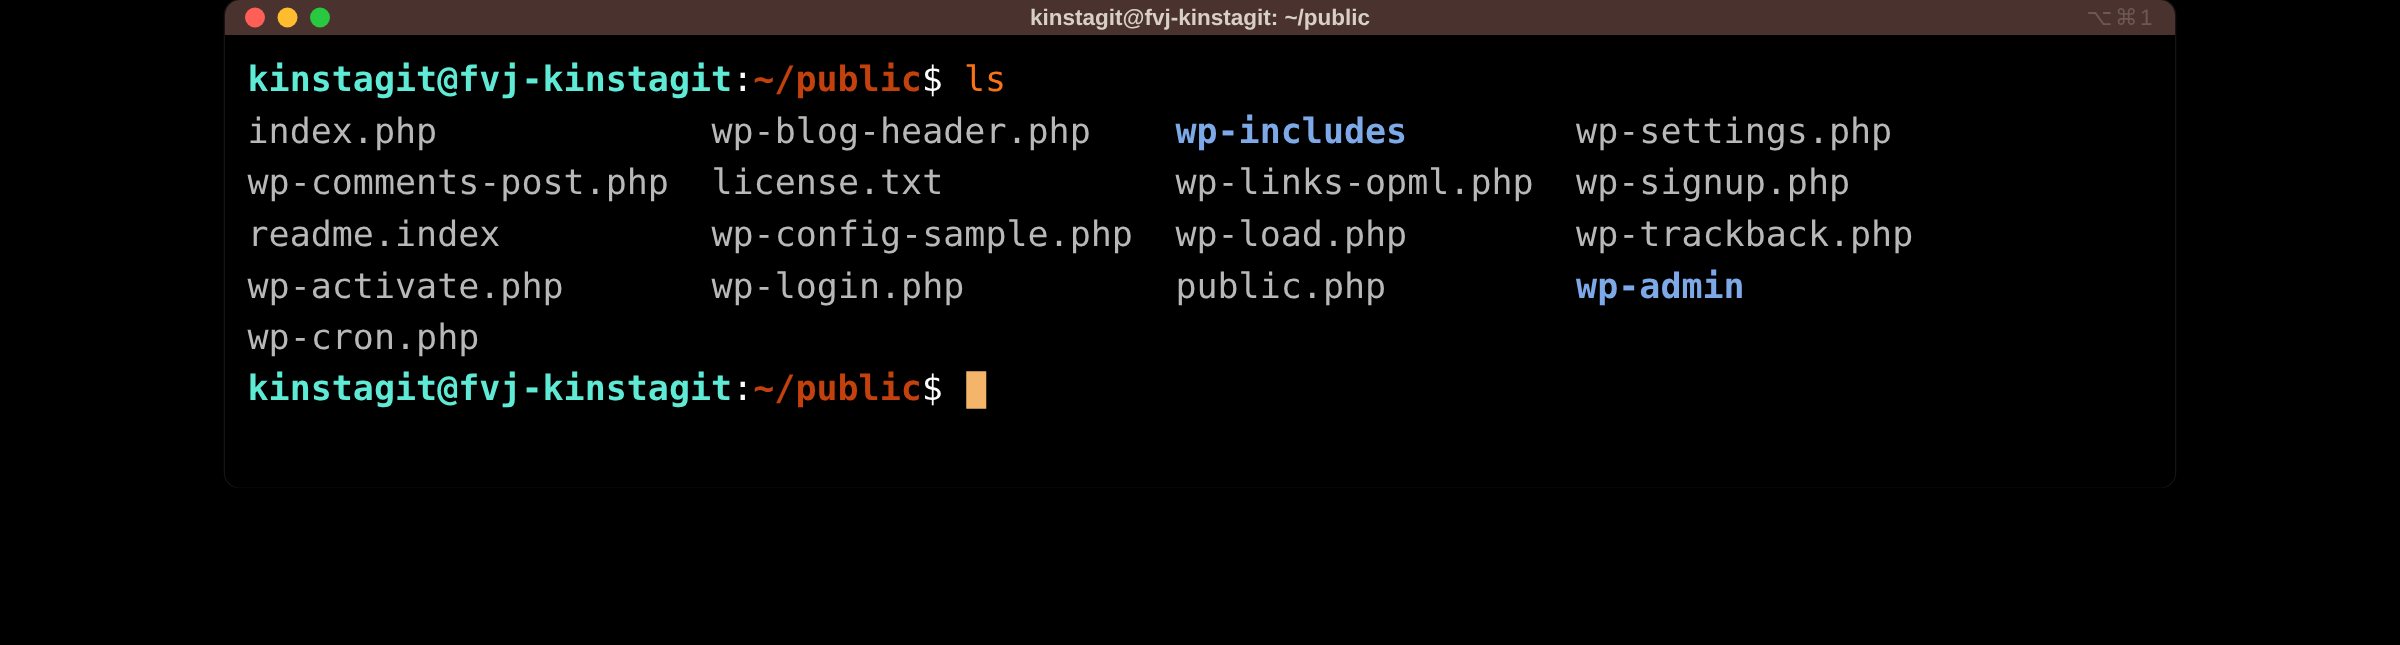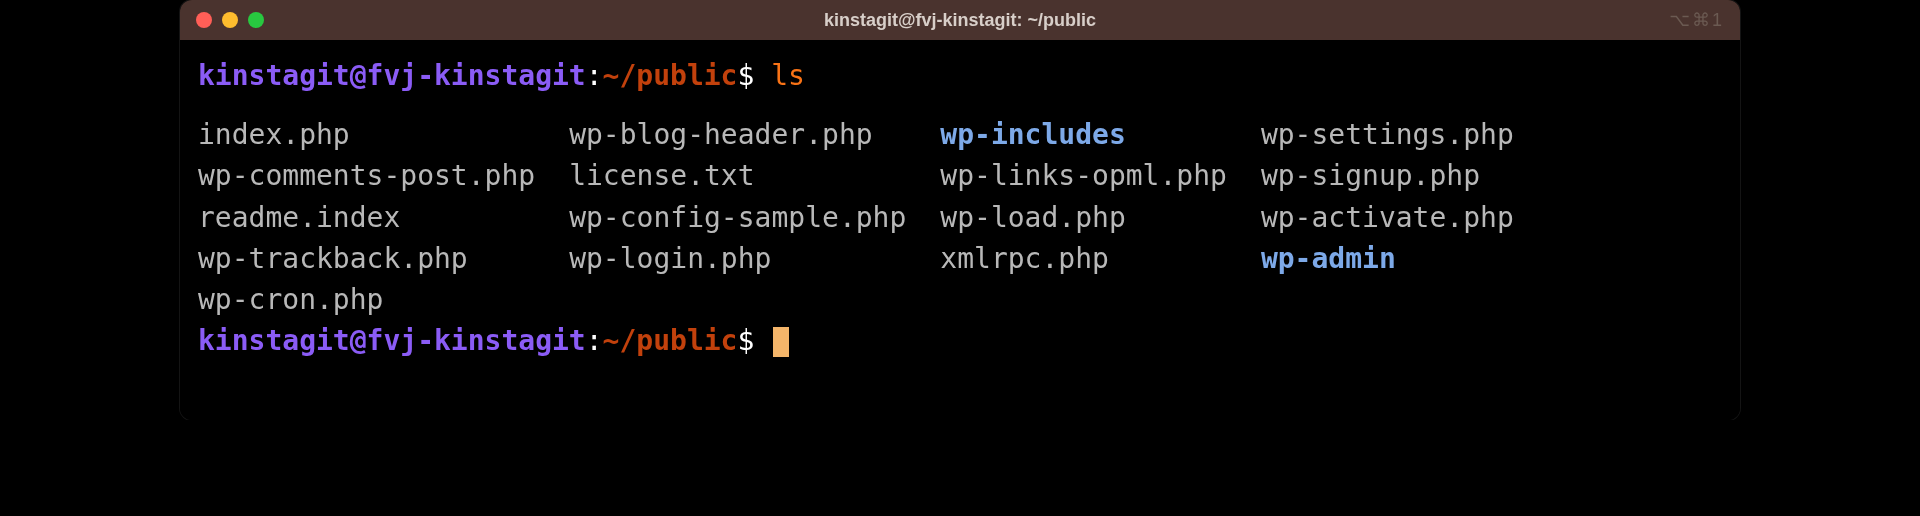--- a/index.html
+++ b/index.html
@@ -17,21 +17,21 @@
     }
     .terminal-window {
       width: 1560px;
       background: #000;
       border-radius: 12px;
       overflow: hidden;
       box-shadow: 0 0 0 1px rgba(255,255,255,0.08);
     }
     .titlebar {
       background: #4a332e;
-      height: 40px;
+      height: 28px;
       display: flex;
       align-items: center;
       padding: 0 16px;
       position: relative;
     }
     .traffic-lights {
       display: flex;
       gap: 10px;
       align-items: center;
     }
@@ -63,42 +63,42 @@
       background: #000;
       padding: 16px 18px 60px 18px;
       font-size: 28px;
       line-height: 1.4;
       color: #b8b8b8;
     }
     .prompt-line {
       white-space: nowrap;
     }
     .prompt-user {
-      color: #8b5cf6;
+      color: #5eead4;
       font-weight: bold;
     }
     .prompt-colon {
       color: #ffffff;
     }
     .prompt-path {
       color: #c2410c;
       font-weight: bold;
     }
     .prompt-dollar {
       color: #ffffff;
     }
     .command {
       color: #f97316;
     }
     .listing {
       display: grid;
       grid-template-columns: repeat(4, auto);
       column-gap: 34px;
       row-gap: 2px;
-      margin-top: 20px;
+      margin-top: 2px;
       margin-bottom: 2px;
       justify-content: start;
     }
     .file {
       color: #b8b8b8;
       white-space: nowrap;
     }
     .dir {
       color: #7da9e8;
       font-weight: bold;
@@ -138,24 +138,24 @@
         <span class="file">wp-blog-header.php</span>
         <span class="dir">wp-includes</span>
         <span class="file">wp-settings.php</span>
         <span class="file">wp-comments-post.php</span>
         <span class="file">license.txt</span>
         <span class="file">wp-links-opml.php</span>
         <span class="file">wp-signup.php</span>
         <span class="file">readme.index</span>
         <span class="file">wp-config-sample.php</span>
         <span class="file">wp-load.php</span>
+        <span class="file">wp-trackback.php</span>
         <span class="file">wp-activate.php</span>
-        <span class="file">wp-trackback.php</span>
         <span class="file">wp-login.php</span>
-        <span class="file">xmlrpc.php</span>
+        <span class="file">public.php</span>
         <span class="dir">wp-admin</span>
         <span class="file">wp-cron.php</span>
       </div>
 
     <div class="prompt-line">
       <span class="prompt-user">kinstagit@fvj-kinstagit</span><span class="prompt-colon">:</span><span class="prompt-path">~/public</span><span class="prompt-dollar">$</span>
       <span class="cursor"></span>
     </div>
   </div>
 </div>

